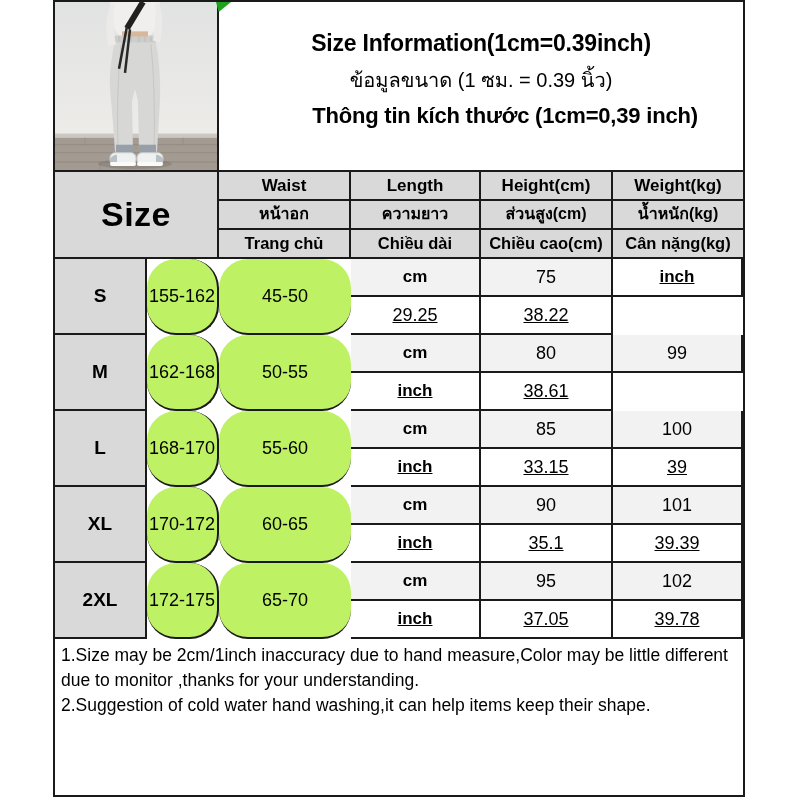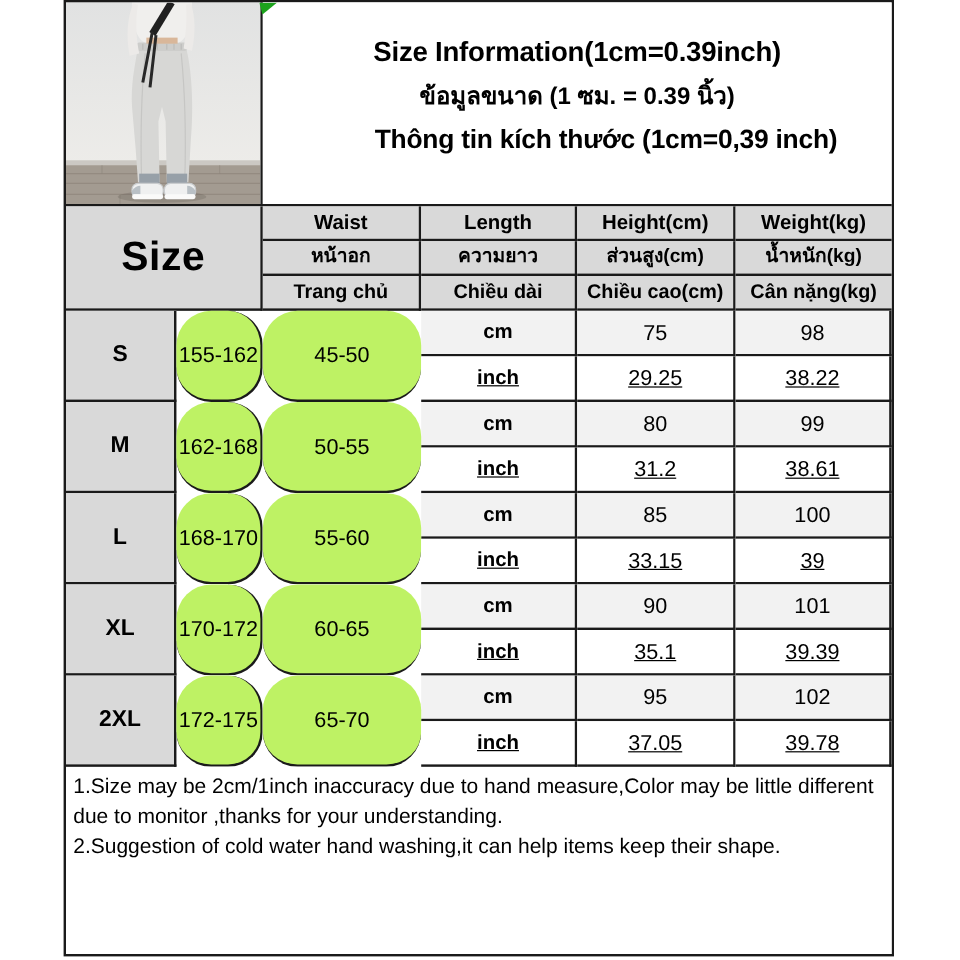--- a/index.html
+++ b/index.html
@@ -14,21 +14,21 @@
   }
   
   .top-row { display:flex; height:168px; border-bottom:2px solid #1a1a1a; }
   .photo-cell { width:164px; box-sizing:border-box; border-right:2px solid #1a1a1a; overflow:hidden; }
   .photo-cell svg { display:block; width:100%; height:100%; }
   .title-cell {
     flex:1; display:flex; flex-direction:column; align-items:center; justify-content:center;
     gap:7px; background:#fff; padding-bottom:14px; box-sizing:border-box;
   }
   .title-en { font-size:23px; font-weight:bold; letter-spacing:-0.2px; }
-  .title-th { font-size:20px; font-weight:bold; }
+  .title-th { font-size:20px; font-weight:normal; }
   .title-vi { font-size:22px; font-weight:bold; letter-spacing:-0.2px;margin-left:48px; }
   .green-mark {
     position:absolute; left:161px; top:0; width:15px; height:10px;
     clip-path:polygon(0 0,100% 0,18% 100%); z-index:5;
   }
   
   .grid { display:grid; grid-template-columns:92px 72px 132px 130px 132px 130px; }
   .cell {
     display:flex; align-items:center; justify-content:center; text-align:center;
     box-sizing:border-box; border-right:2px solid #1a1a1a; border-bottom:2px solid #1a1a1a;
@@ -127,37 +127,35 @@
     <div class="cell hdr h-vi">Trang chủ</div>
     <div class="cell hdr h-vi">Chiều dài</div>
     <div class="cell hdr h-vi">Chiều cao(cm)</div>
     <div class="cell hdr h-vi last">Cân nặng(kg)</div>
   </div>
 
   <div class="grid block-grid">
     <div class="cell c-size">S</div>
     <div class="cell c-unit r-cm">cm</div>
     <div class="cell val r-cm">75</div>
-    <div class="cell val r-cm">98</div>
     <div class="cell val c-merge">155-162</div>
     <div class="cell val c-merge last">45-50</div>
     <div class="cell c-unit r-in">inch</div>
     <div class="cell val r-in">29.25</div>
     <div class="cell val r-in">38.22</div>
   </div>
 
   <div class="grid block-grid">
     <div class="cell c-size">M</div>
     <div class="cell c-unit r-cm">cm</div>
     <div class="cell val r-cm">80</div>
     <div class="cell val r-cm">99</div>
     <div class="cell val c-merge">162-168</div>
     <div class="cell val c-merge last">50-55</div>
     <div class="cell c-unit r-in">inch</div>
-    <div class="cell val r-in">31.2</div>
     <div class="cell val r-in">38.61</div>
   </div>
 
   <div class="grid block-grid">
     <div class="cell c-size">L</div>
     <div class="cell c-unit r-cm">cm</div>
     <div class="cell val r-cm">85</div>
     <div class="cell val r-cm">100</div>
     <div class="cell val c-merge">168-170</div>
     <div class="cell val c-merge last">55-60</div>

